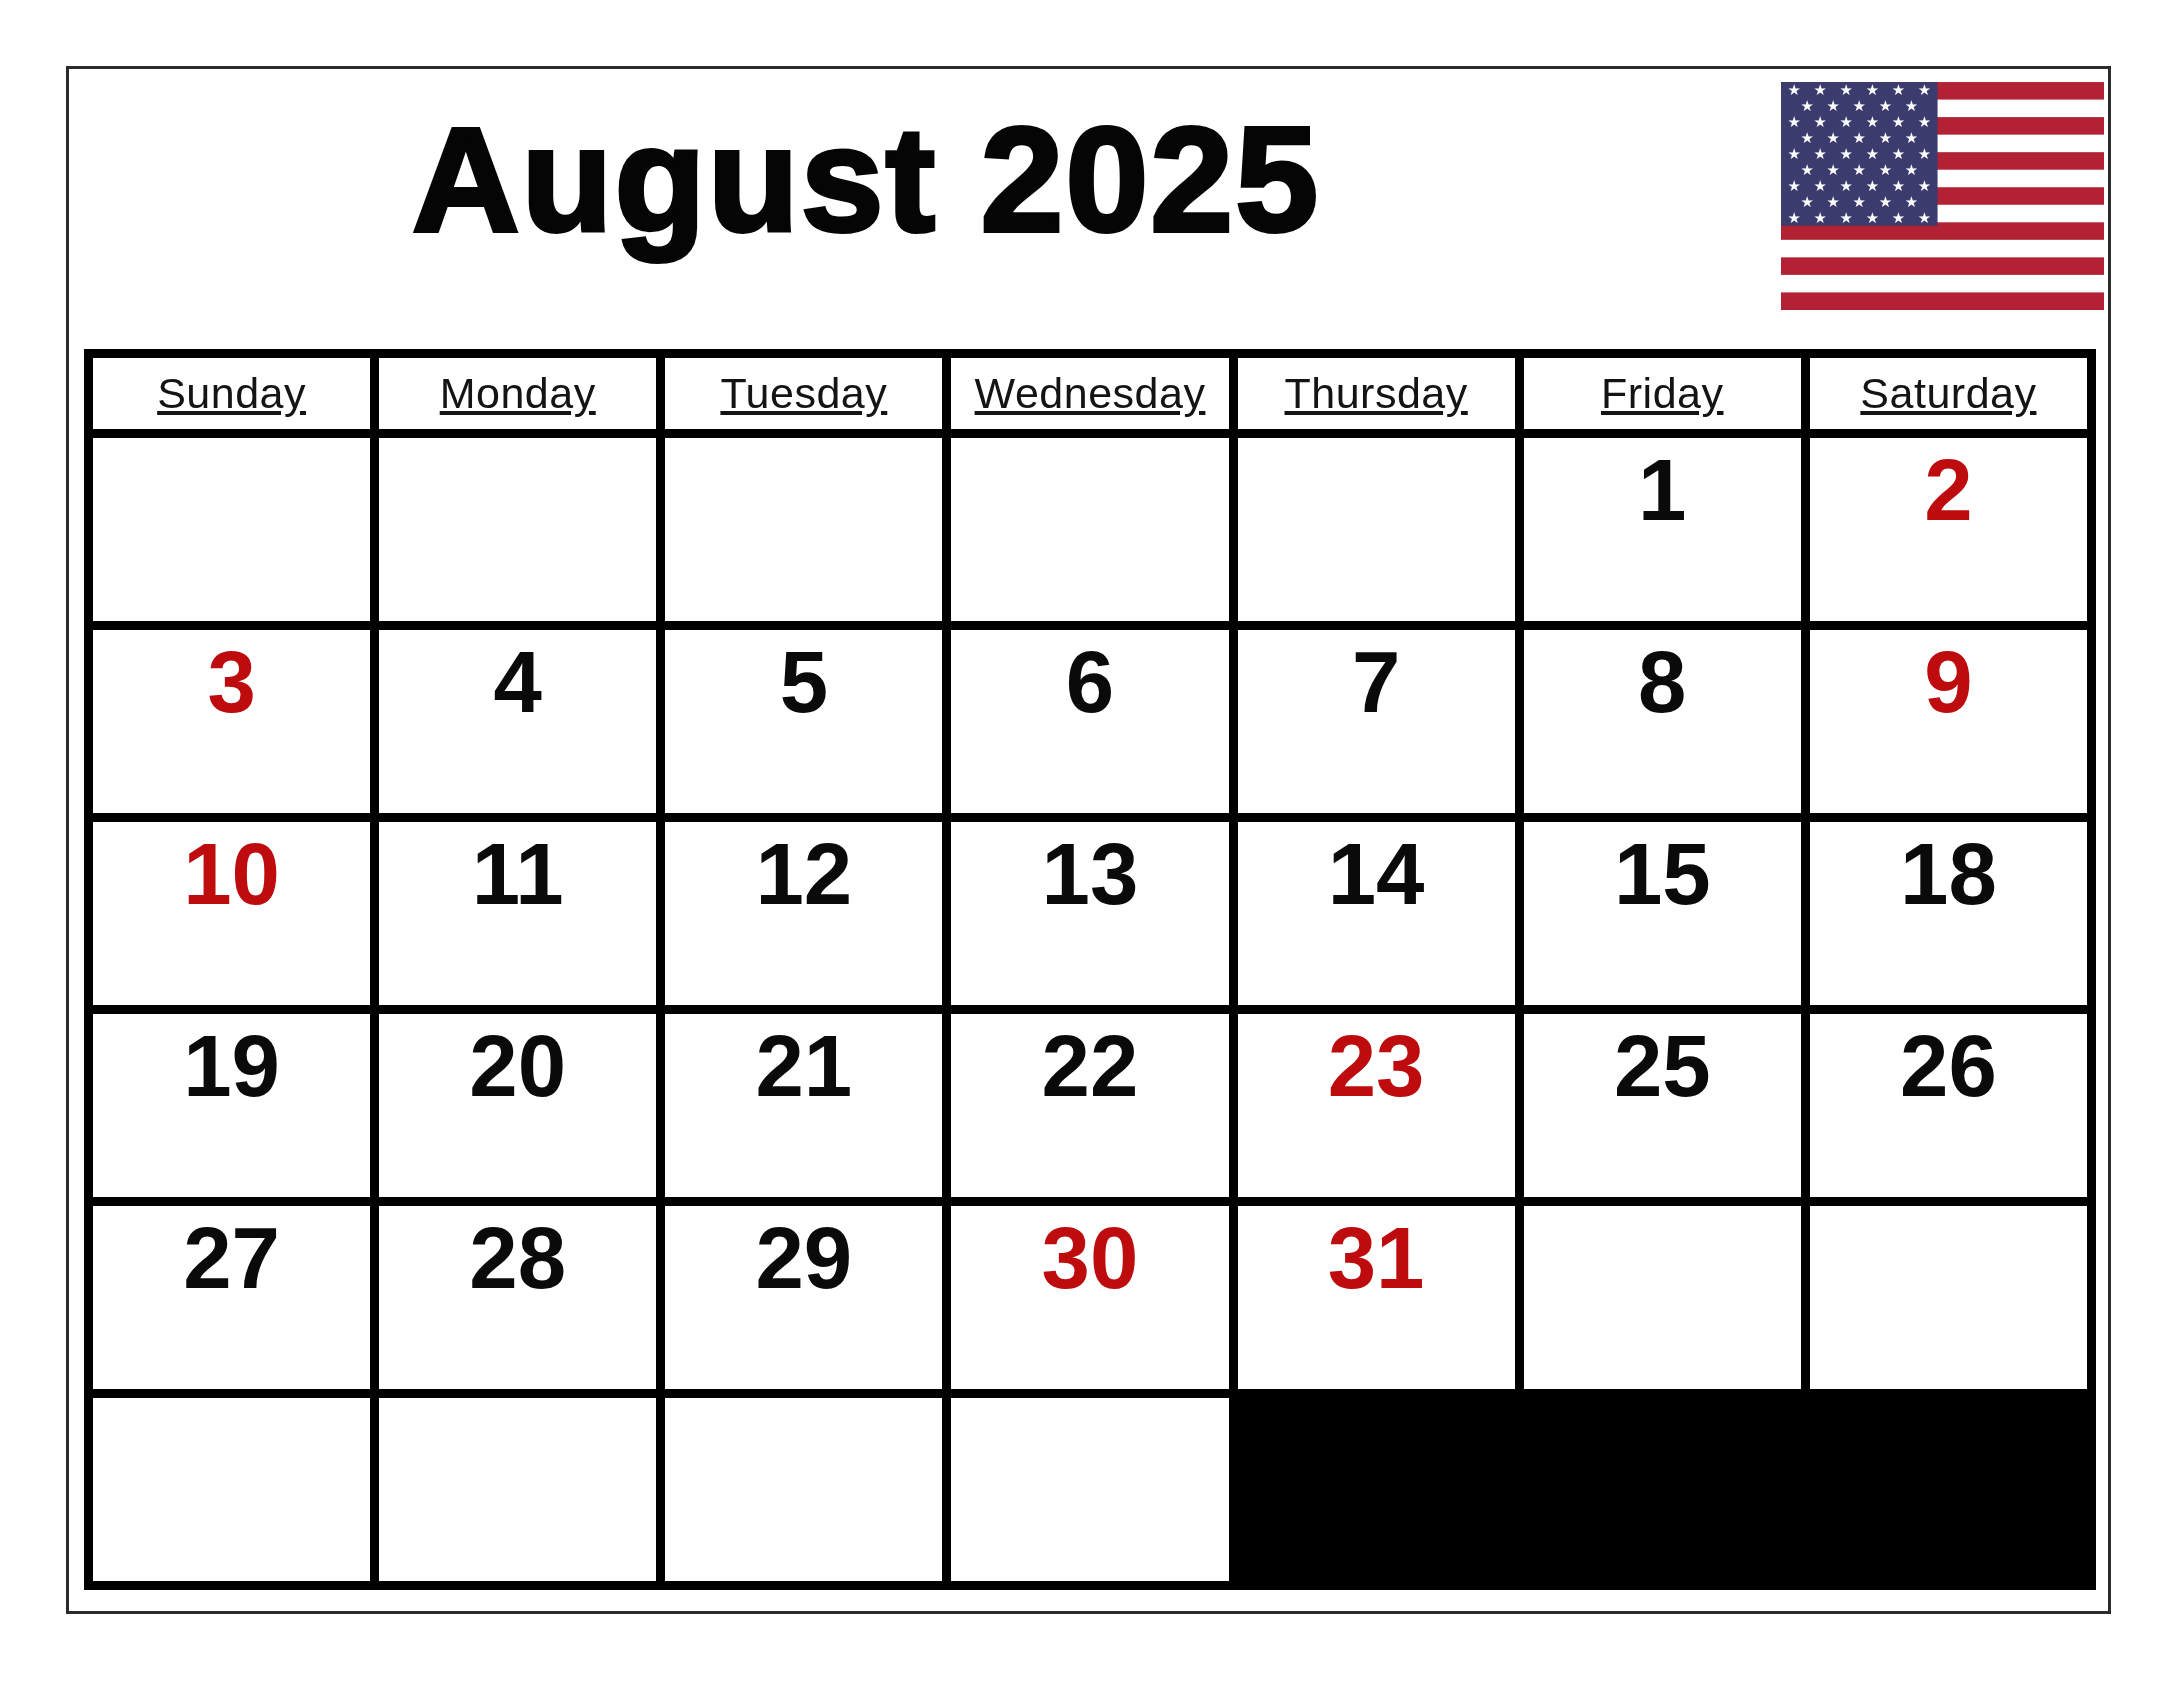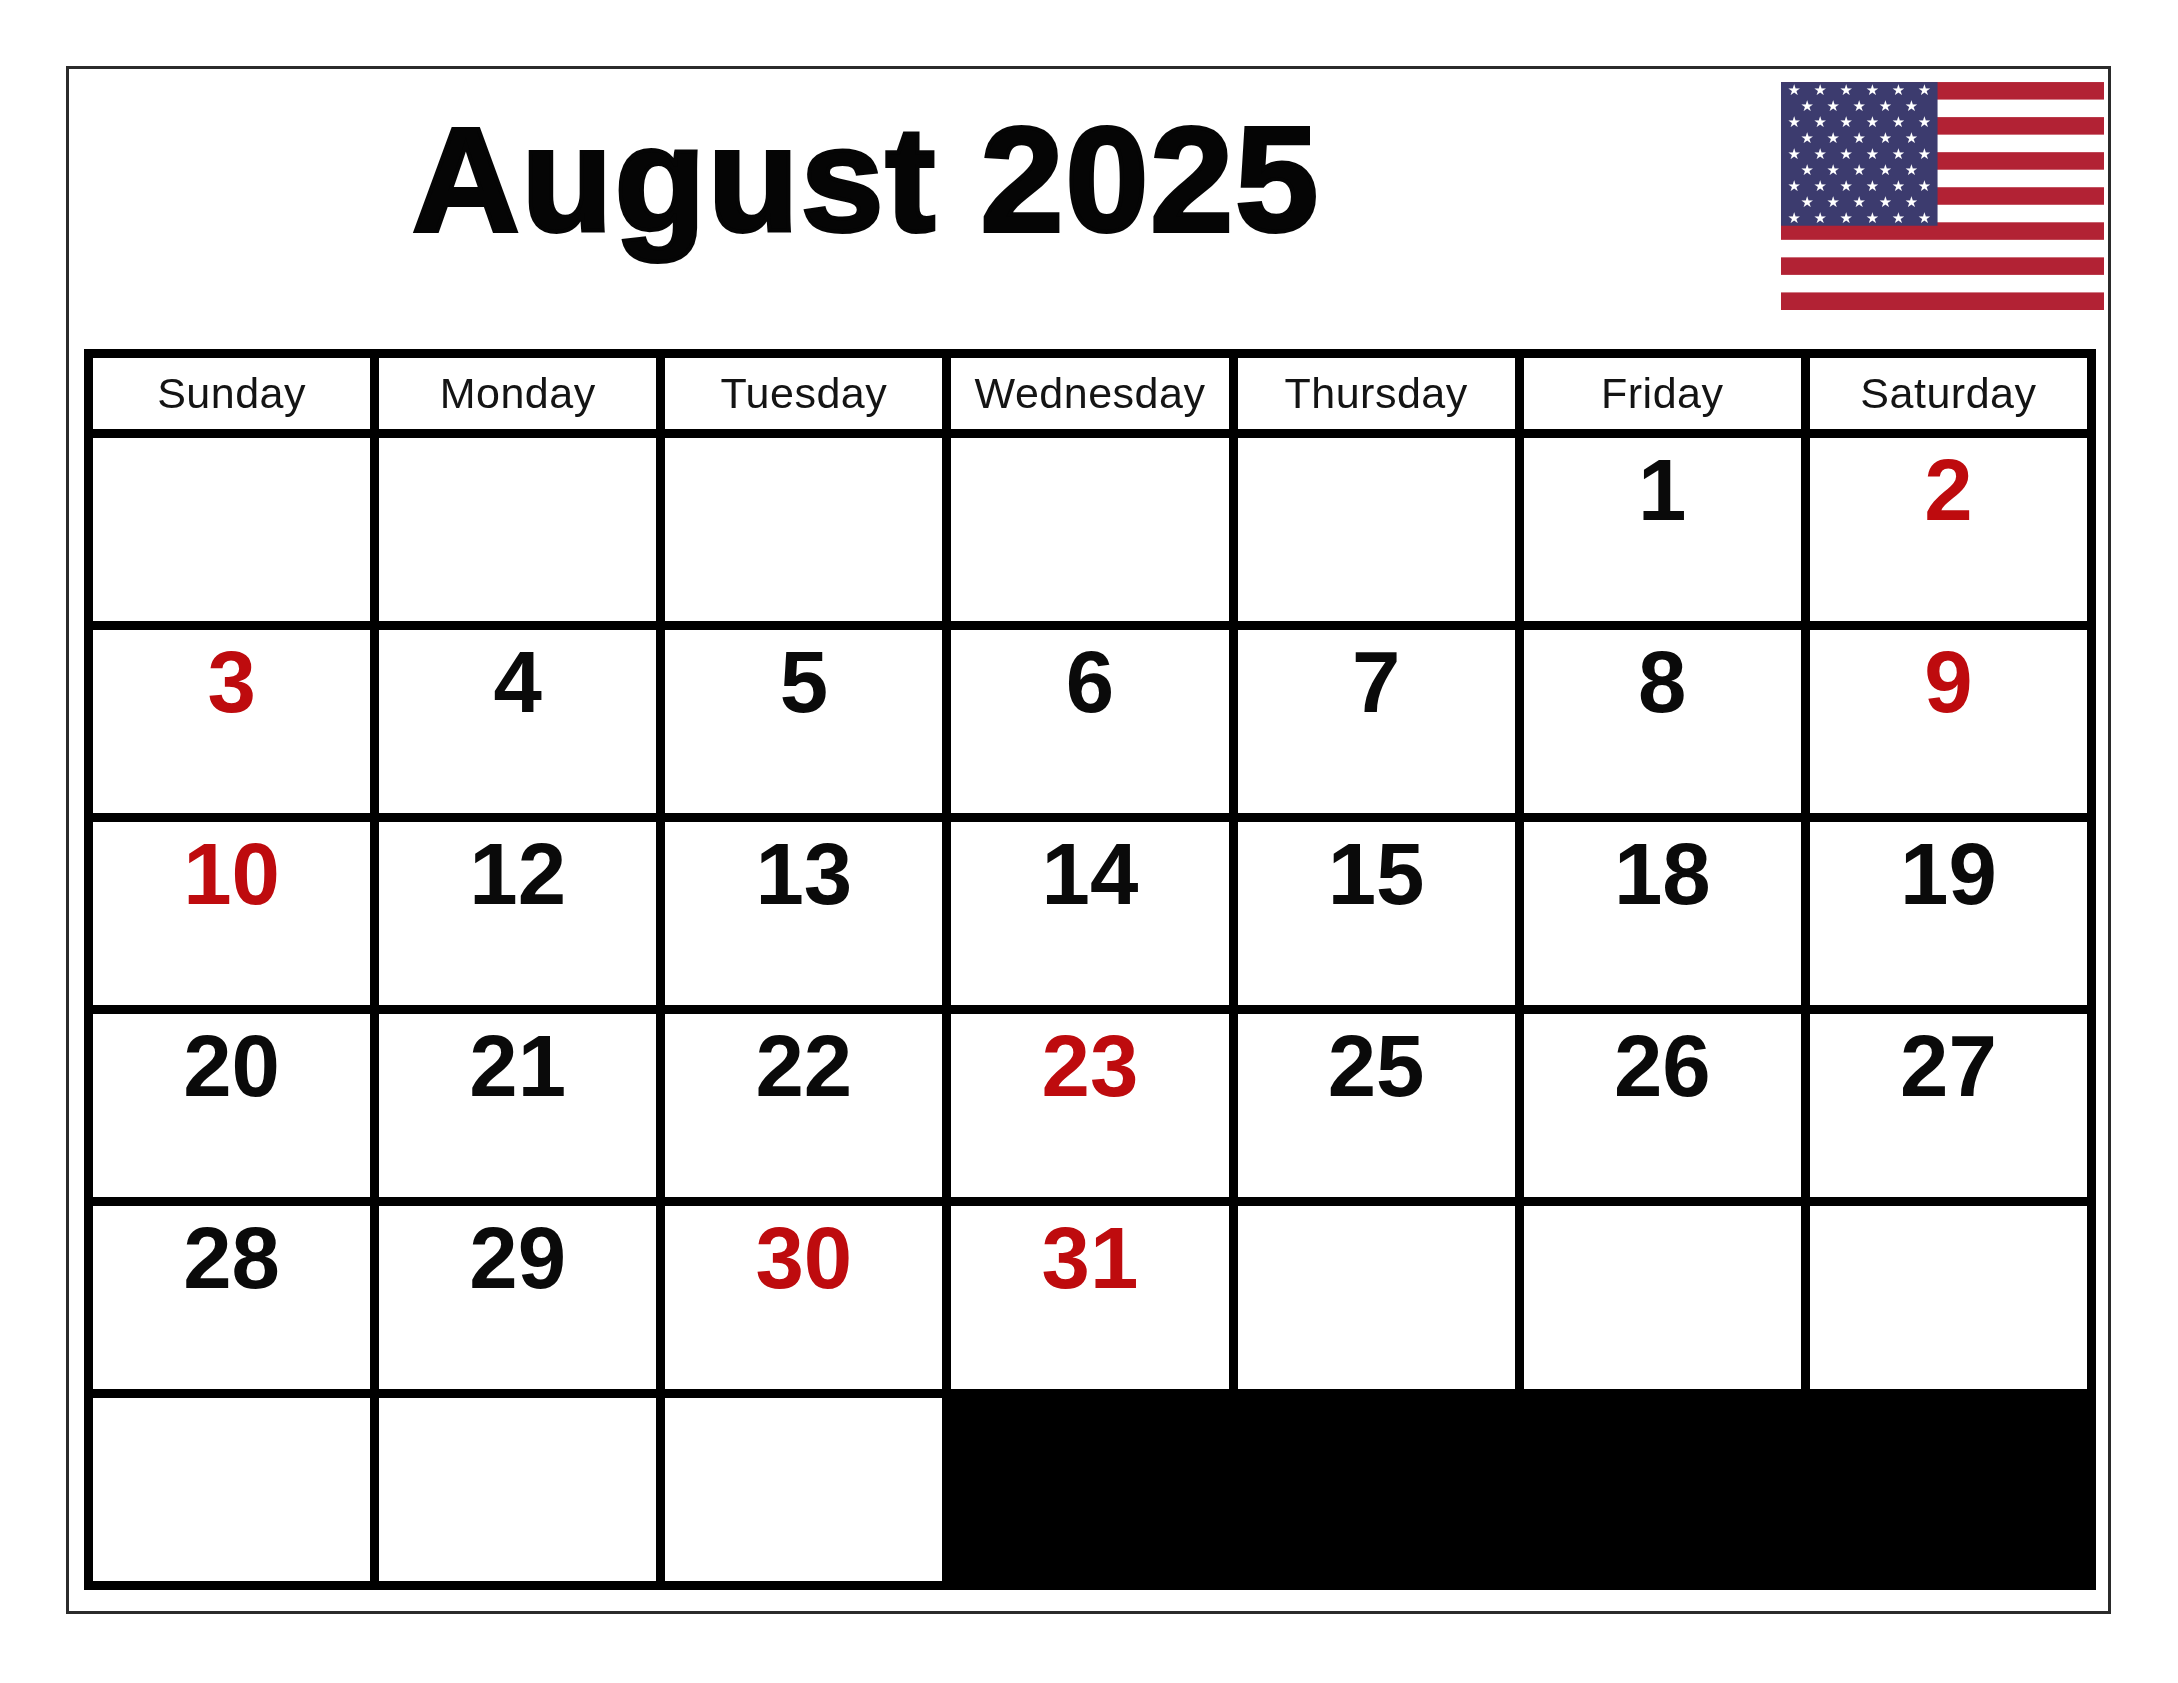--- a/index.html
+++ b/index.html
@@ -65,20 +65,21 @@
   }
   .weekday-header {
     background: #ffffff;
     display: flex;
     align-items: center;
     justify-content: center;
     font-size: 43px;
     font-weight: 300;
     color: #141414;
     letter-spacing: 0.5px;
+    text-decoration: underline;
   }
   .day-cell {
     background: #ffffff;
     display: flex;
     align-items: flex-start;
     justify-content: center;
     padding-top: 8px;
     box-sizing: border-box;
     font-size: 87px;
     font-weight: bold;
@@ -181,20 +182,21 @@
       <div class="day-cell">1</div>
       <div class="day-cell weekend">2</div>
       <div class="day-cell weekend">3</div>
       <div class="day-cell">4</div>
       <div class="day-cell">5</div>
       <div class="day-cell">6</div>
       <div class="day-cell">7</div>
       <div class="day-cell">8</div>
       <div class="day-cell weekend">9</div>
       <div class="day-cell weekend">10</div>
+      <div class="day-cell">11</div>
       <div class="day-cell">12</div>
       <div class="day-cell">13</div>
       <div class="day-cell">14</div>
       <div class="day-cell">15</div>
       <div class="day-cell">18</div>
       <div class="day-cell">19</div>
       <div class="day-cell">20</div>
       <div class="day-cell">21</div>
       <div class="day-cell">22</div>
       <div class="day-cell weekend">23</div>

